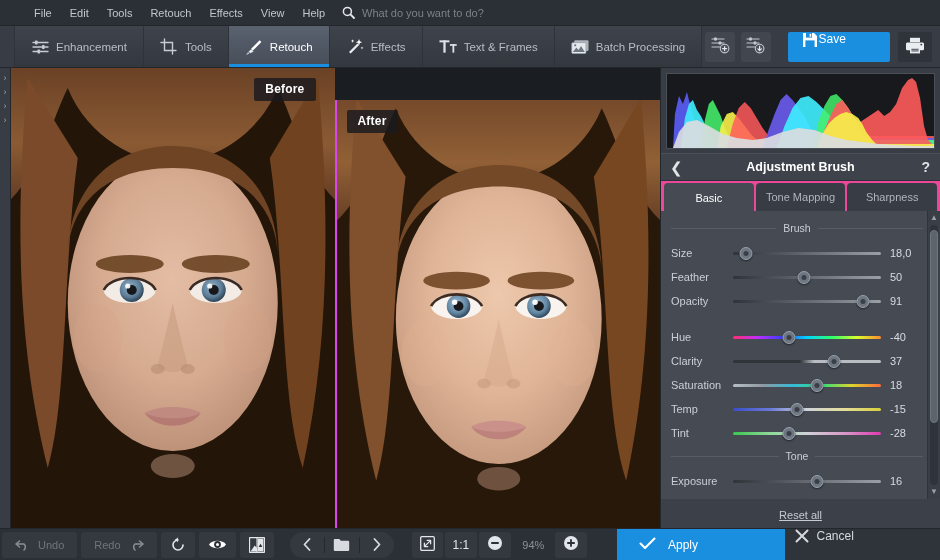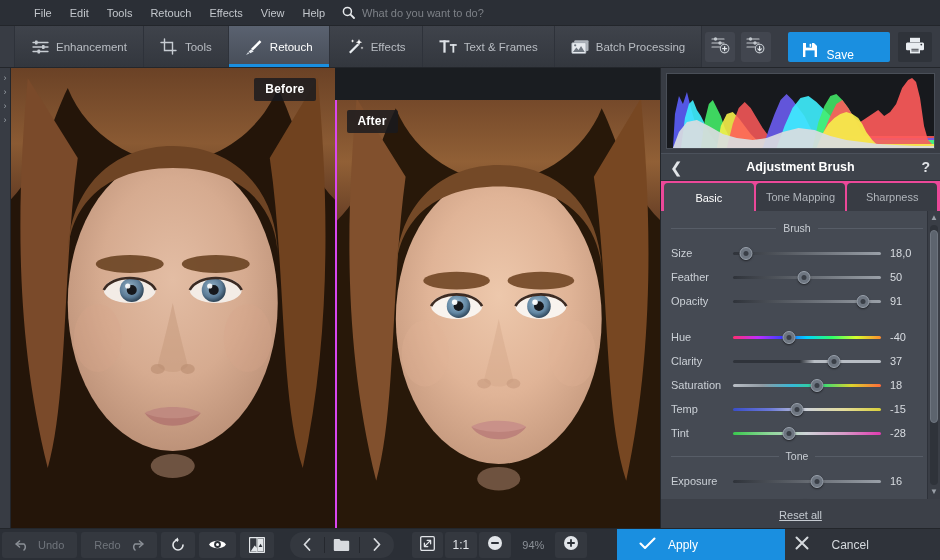--- a/index.html
+++ b/index.html
@@ -52,21 +52,21 @@
   }
   .tb-spacer { flex: 1; }
   .tb-iconbtn {
     width: 30px; height: 30px; margin: 6px 3px; border-radius: 3px;
     background: #42464f; display: flex; align-items: center; justify-content: center;
     cursor: pointer;
   }
   .tb-iconbtn:first-of-type { margin-left: 6px; }
   .save-btn {
     width: 104px; height: 30px; margin: 6px 8px 6px 14px; border-radius: 2px;
-    background: #1a8fe0; display: flex; align-items: flex-end; gap: 9px;
+    background: #1a8fe0; display: flex; align-items: flex-start; gap: 1px;
     padding-left: 14px; cursor: pointer;
   }
   .save-btn .lbl { color: #fff; font-size: 12px; }
   .print-btn {
     width: 34px; height: 30px; margin: 6px 8px 6px 0; border-radius: 2px;
     background: #2f333a; display: flex; align-items: center; justify-content: center;
     cursor: pointer;
   }
 
   
@@ -208,21 +208,21 @@
     height: 26px; min-width: 30px; padding: 0 8px; border-radius: 3px;
     background: #34383f; color: #e2e5e9; font-size: 12px; cursor: pointer;
   }
   .zoomval { color: #8b9097; font-size: 11px; min-width: 40px; text-align: center; cursor: pointer; }
   .bb-right { margin-left: auto; display: flex; align-items: stretch; height: 100%; width: 323px; }
   .apply-btn {
     flex: 1; background: #1a8fe0; display: flex; align-items: center; gap: 12px;
     padding-left: 22px; color: #fff; font-size: 12px; cursor: pointer;
   }
   .cancel-btn {
-    flex: 1; background: #2f333a; display: flex; align-items: center; gap: 23px;
+    flex: 1; background: #2f333a; display: flex; align-items: flex-start; gap: 8px;
     padding-left: 10px; color: #d6dade; font-size: 12px; cursor: pointer;
   }
 </style>
 </head>
 <body>
 
 <div id="app">
 
   <div class="menubar">
     <div class="menu-item">File</div>

